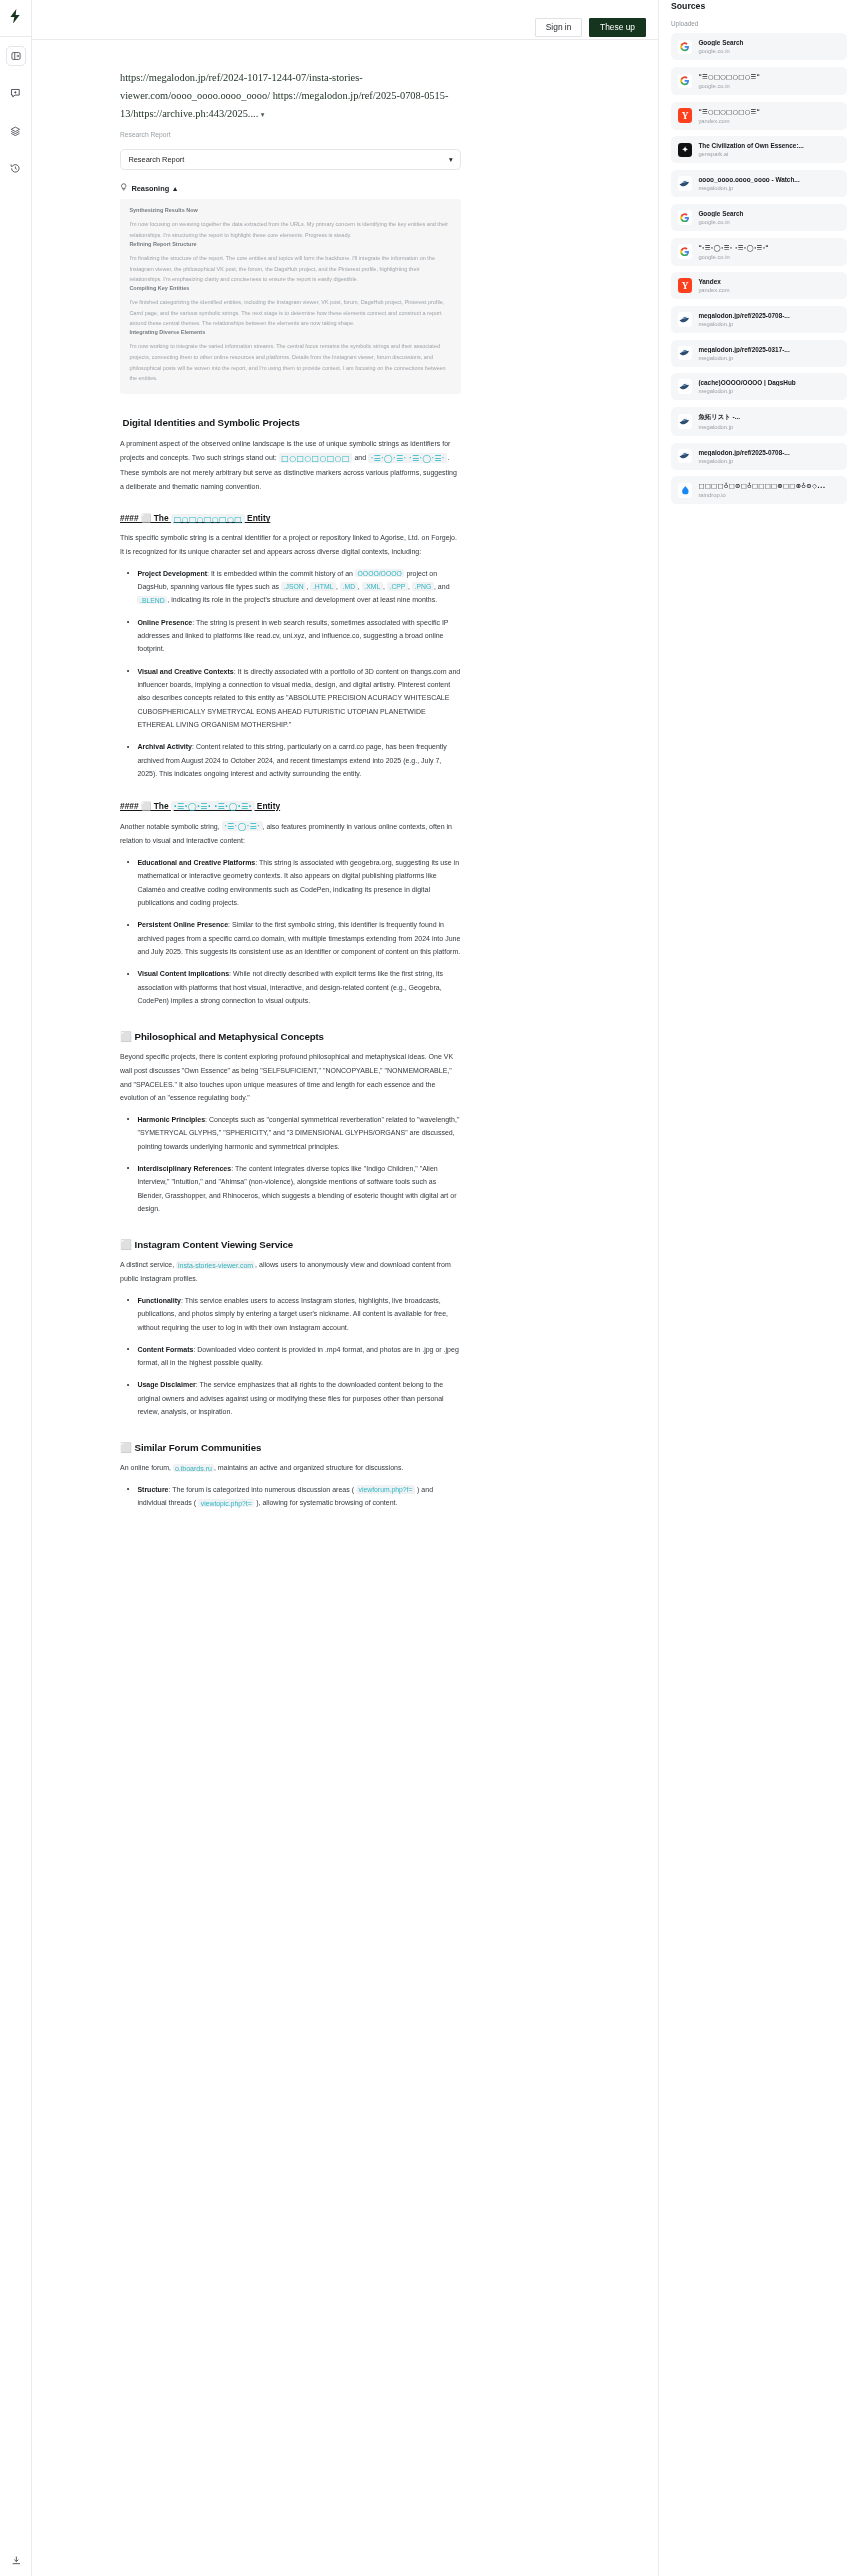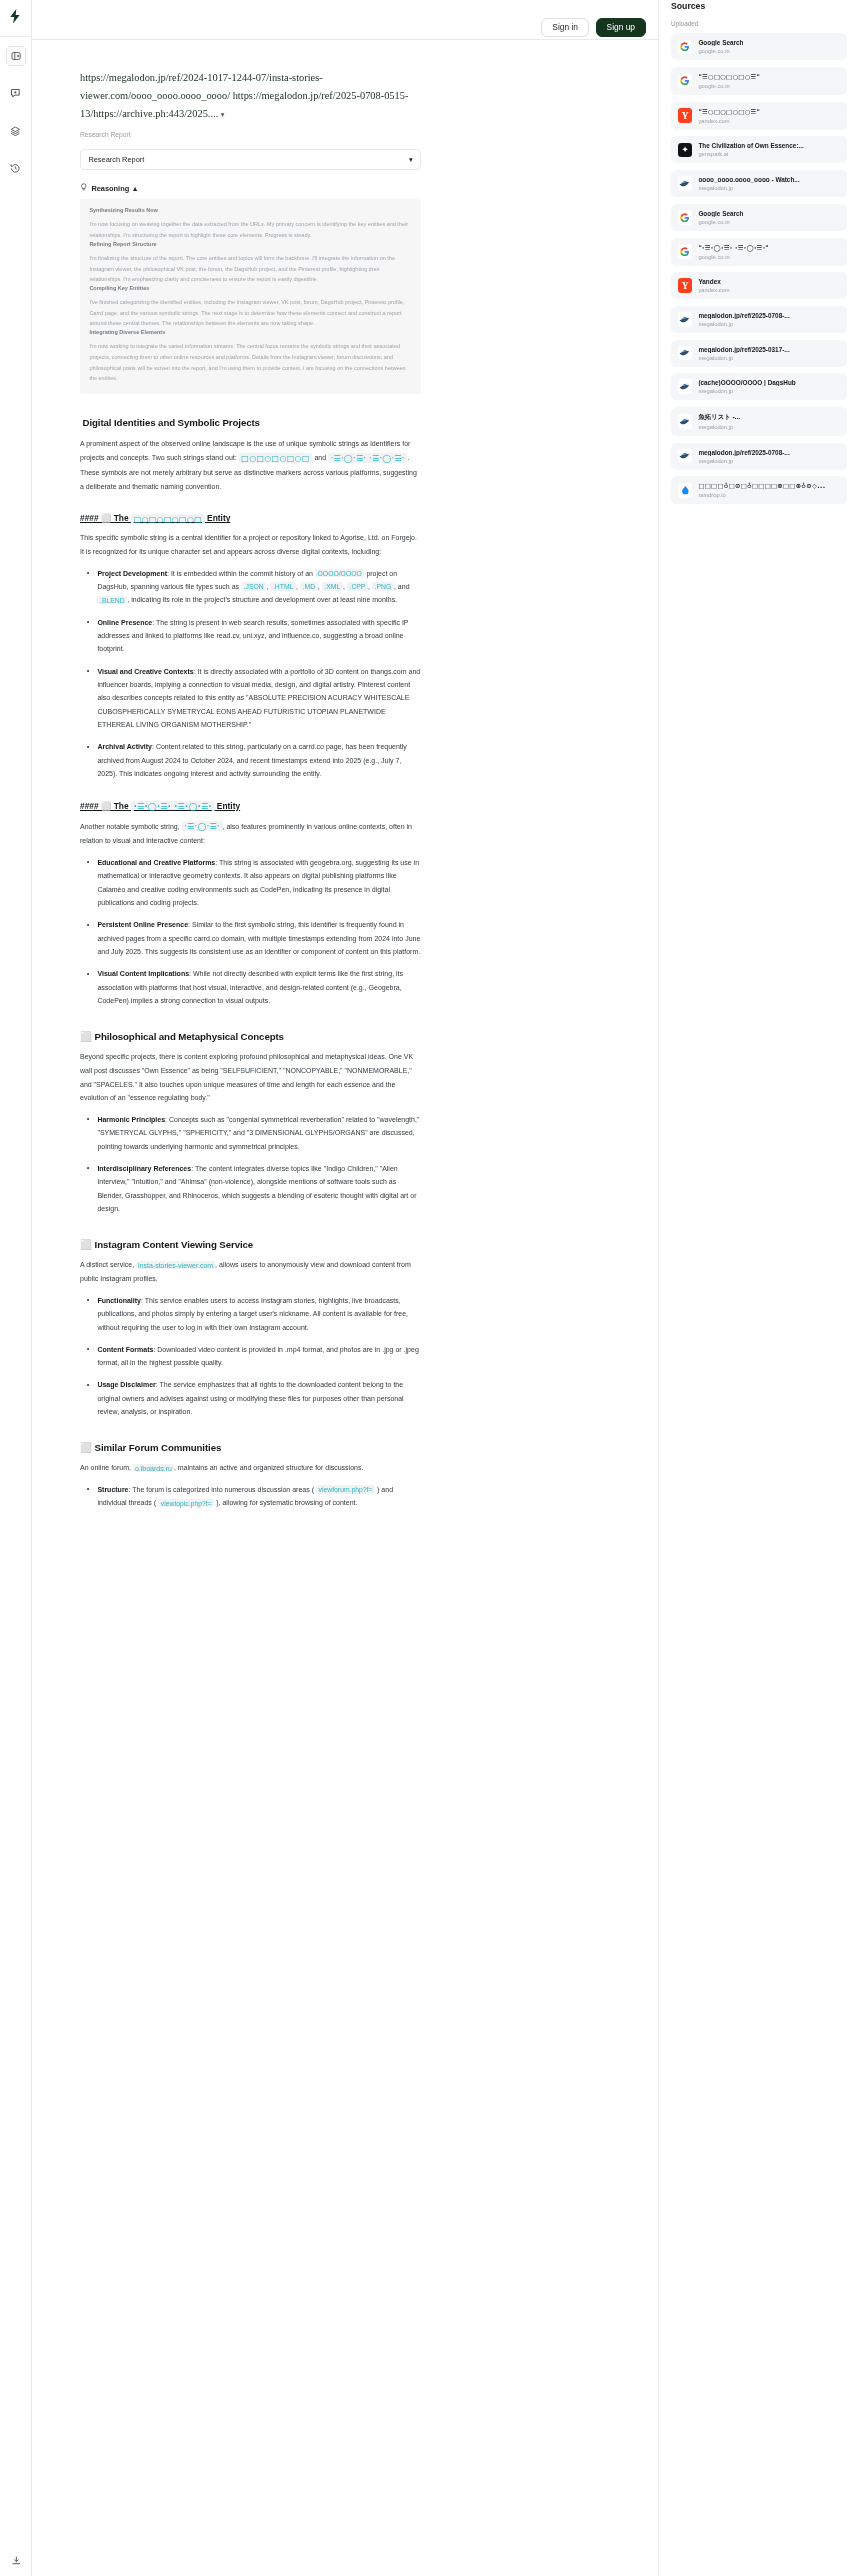--- a/index.html
+++ b/index.html
@@ -31,30 +31,30 @@
   .rail-bottom { position: absolute; bottom: 10.7px; left: 0; width: 32px; display: flex; justify-content: center; }
 
   
   .center { flex: 1 1 auto; display: flex; flex-direction: column; min-width:0; }
   .topbar {
     height: 40px; border-bottom: 0.7px solid #e9eaec;
     display: flex; align-items: center; justify-content: flex-end;
     padding-right: 12px; gap: 6.7px; background: #fff;
   }
   .btn {
-    font-size: 8.4px; padding: 4.7px 10px; border-radius: 6px; cursor: pointer;
+    font-size: 8.4px; padding: 4.7px 10px; border-radius: 1px; cursor: pointer;
     font-family: "Liberation Sans", sans-serif; line-height: 1; margin-top: 16px;
   }
   .btn-signin { background: #fff; border: 0.7px solid #dfe1e4; color: #1f2327; }
   .btn-signup { background: #16351f; border: 0.7px solid #16351f; color: #ffffff; }
 
   .doc-wrap { display: flex; }
   .doc-spacer { flex: 0 0 48px; }
   .doc {
-    width: 341px; padding-top: 29px; padding-bottom: 40px;
+    width: 341px; padding-top: 29px; padding-bottom: 40px; margin-left: 40px;
   }
   .doc-title {
     font-family: "Liberation Serif", serif;
     font-size: 10.4px; line-height: 1.72; color: #223528; font-weight: 400;
     word-break: break-word;
   }
   .chev-inline { color: #55605a; font-size: 7.4px; }
   .doc-kicker { margin-top: 8.7px; font-size: 6.7px; color: #9aa0a6; }
 
   .select-box {
@@ -188,21 +188,21 @@
           <path d="M5 7l3 3 3-3"></path>
           <path d="M2.6 13h10.8"></path>
         </svg>
     </div>
   </div>
 
   <div class="center">
 
     <div class="topbar">
       <div class="btn btn-signin">Sign in</div>
-      <div class="btn btn-signup">Sign up</div>
+      <div class="btn btn-signup">These up</div>
     </div>
 
     <div class="doc-wrap">
       <div class="doc-spacer"></div>
       <div class="doc">
 
         <div class="doc-title">
           <span>https://megalodon.jp/ref/2024-1017-1244-07/insta-stories-viewer.com/oooo_oooo.oooo_oooo/ https://megalodon.jp/ref/2025-0708-0515-13/https://archive.ph:443/2025....</span>
           <span class="chev-inline">▾</span>
         </div>

